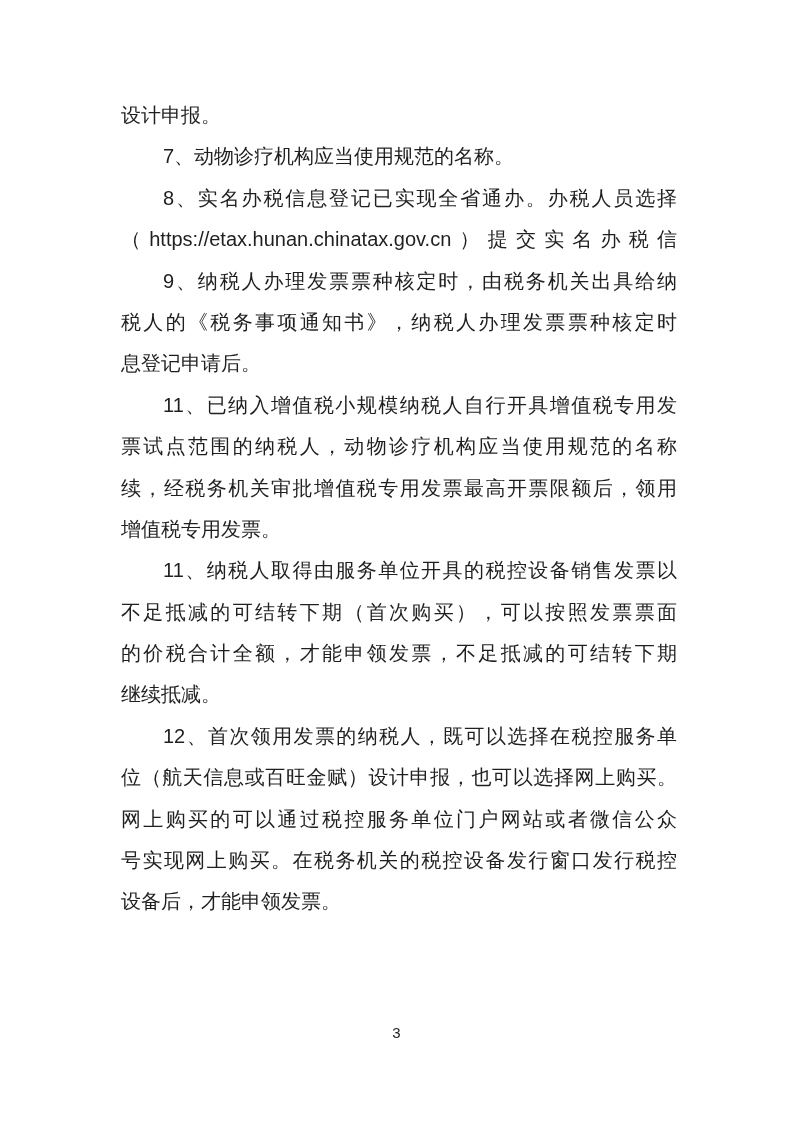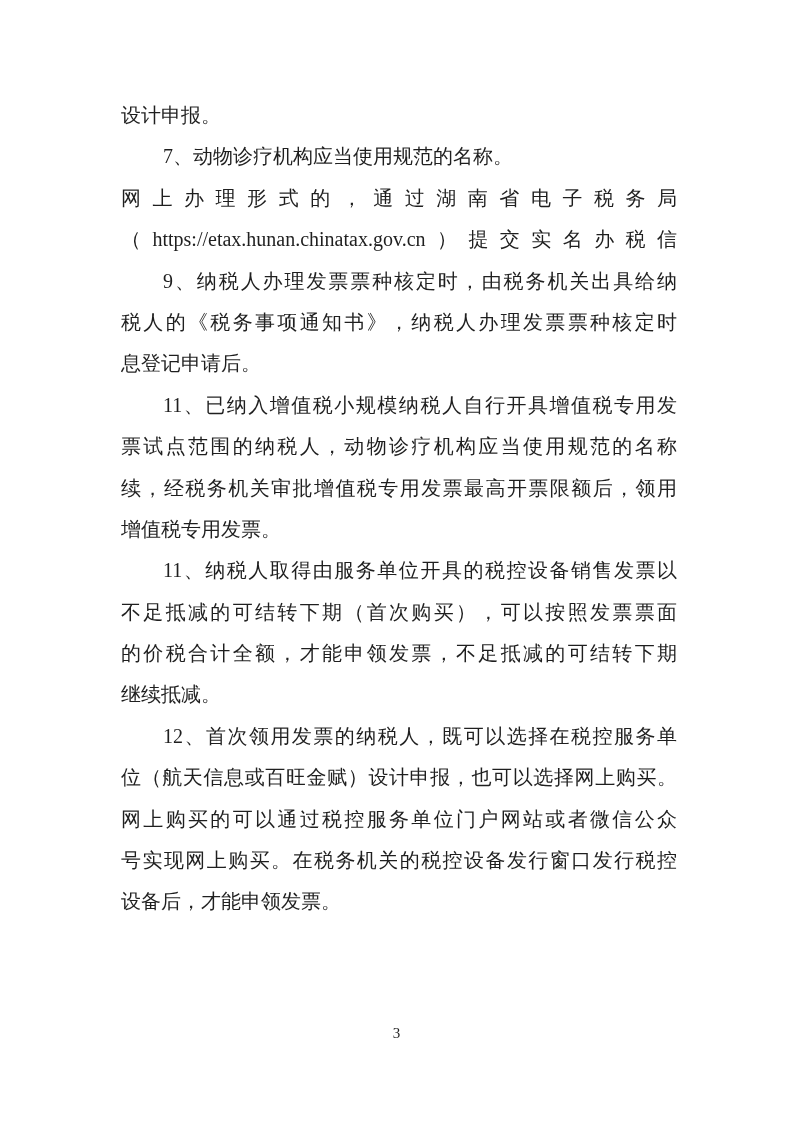--- a/index.html
+++ b/index.html
@@ -5,21 +5,21 @@
   html, body {
     margin: 0;
     padding: 0;
     background: #ffffff;
   }
   .page {
     position: relative;
     width: 793px;
     height: 1122px;
     background: #ffffff;
-    font-family: Liberation Serif, serif;
+    font-family: Liberation Sans, sans-serif;
     color: #1f1f1f;
     overflow: hidden;
     border-radius: 16px;
   }
   .content {
     position: absolute;
     left: 121px;
     top: 95px;
     width: 556px;
   }
@@ -63,21 +63,21 @@
 
 <div class="page">
   <div class="content">
       <div class="paragraph">
         <div class="line end">设计申报。</div>
       </div>
       <div class="paragraph">
         <div class="line end start">7、动物诊疗机构应当使用规范的名称。</div>
       </div>
       <div class="paragraph">
-        <div class="line full">网上办理形式的，通过湖南省电子税务局</div>
+        <div class="line full start">8、实名办税信息登记已实现全省通办。办税人员选择</div>
         <div class="line full">（https://etax.hunan.chinatax.gov.cn）提交实名办税信</div>
       </div>
       <div class="paragraph">
         <div class="line full start">9、纳税人办理发票票种核定时，由税务机关出具给纳</div>
         <div class="line full">税人的《税务事项通知书》，纳税人办理发票票种核定时</div>
         <div class="line end">息登记申请后。</div>
       </div>
       <div class="paragraph">
         <div class="line full start">11、已纳入增值税小规模纳税人自行开具增值税专用发</div>
         <div class="line full">票试点范围的纳税人，动物诊疗机构应当使用规范的名称</div>

